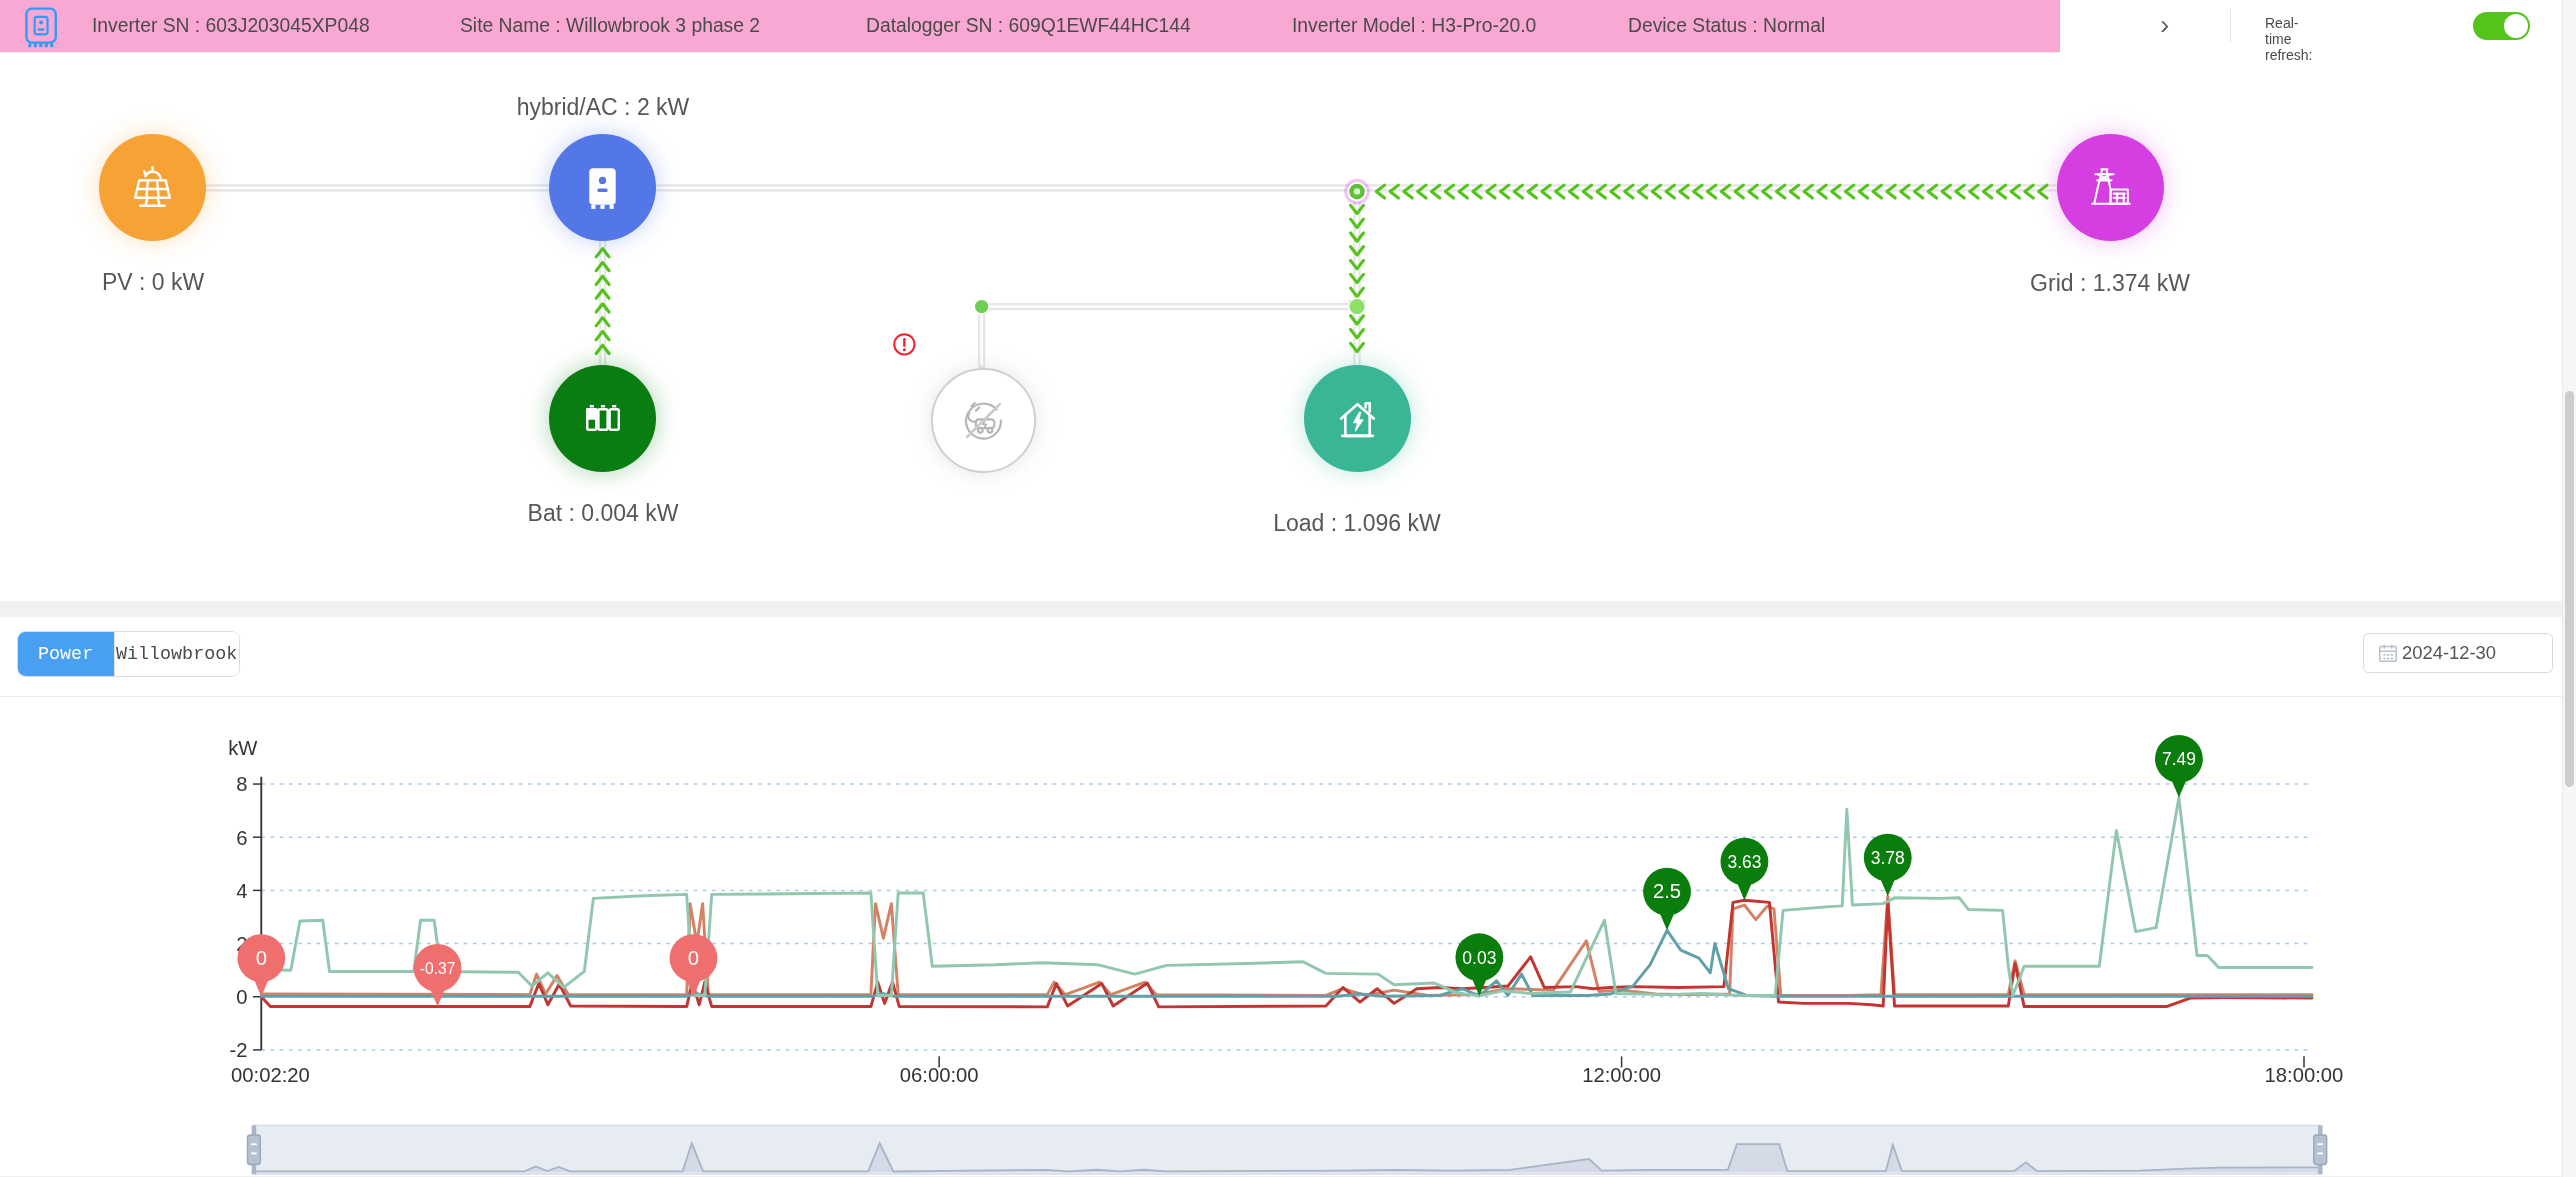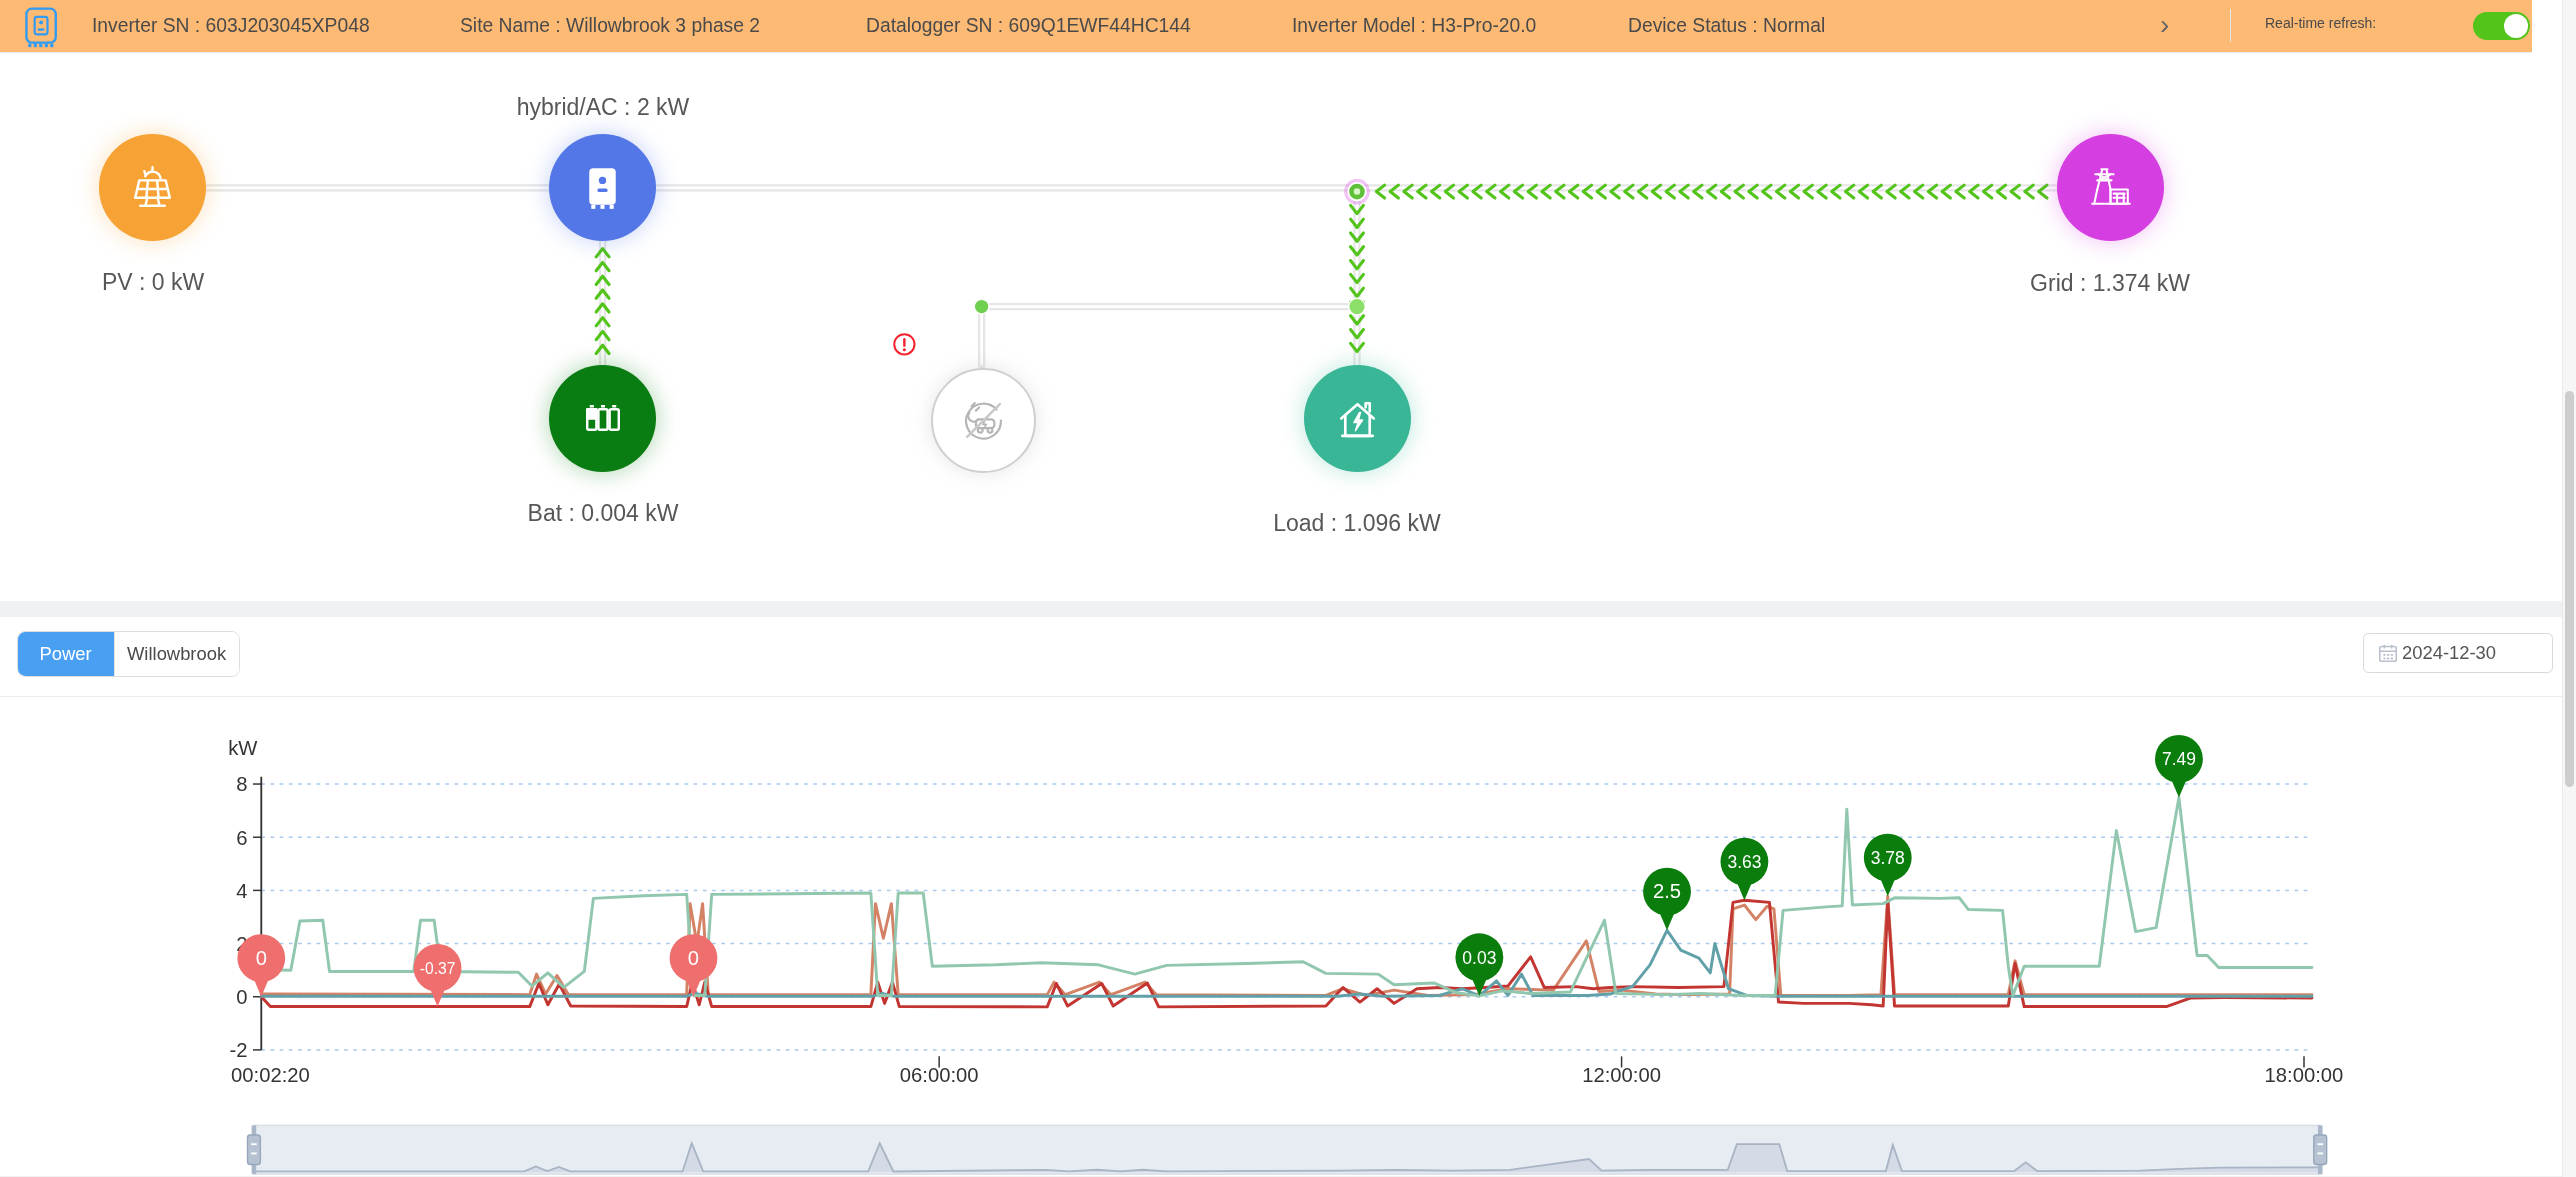--- a/index.html
+++ b/index.html
@@ -1,19 +1,19 @@
 <!DOCTYPE html>
 <html style="font-size:14.7px"><head>
 <meta charset="utf-8">
 <style>
   html,body{margin:0;padding:0;}
   body{width:2576px;height:1178px;position:relative;background:#fff;overflow:hidden;
        font-family:"Liberation Sans","DejaVu Sans",sans-serif;color:#4a4a4a;}
   
-  .header{position:absolute;left:0;top:0;width:2532px;height:52px;background:#fdba74;
+  .header{position:absolute;left:0;top:0;width:2060px;height:52px;background:#f9a8d4;
           border-bottom:0.9px solid #ededed;z-index:10;}
   .hitem{position:absolute;top:14.7px;font-size:19.3px;color:#4a4a4a;white-space:nowrap;}
   .logo{position:absolute;left:20px;top:4.6px;}
   .chev{position:absolute;left:2160px;top:9.2px;font-size:28px;color:#666;cursor:pointer;}
   .vdiv{position:absolute;left:2230px;top:9.2px;width:0.9px;height:33px;background:#e6e6e6;}
   .rlabel{position:absolute;left:2265px;top:14.7px;font-size:14px;color:#4a4a4a;}
   .toggle{position:absolute;left:2473px;top:12px;width:57px;height:28px;border-radius:14px;
           background:#52c41a;cursor:pointer;}
   .knob{position:absolute;right:1.8px;top:1.8px;width:24px;height:24px;border-radius:50%;background:#fff;}
   
@@ -21,21 +21,21 @@
         display:flex;align-items:center;justify-content:center;}
   .nlabel{position:absolute;transform:translateX(-50%);font-size:23px;color:#575757;
           white-space:nowrap;z-index:3;}
   .node-ev{background:#fff;border:2.8px solid #cfcfcf;width:101px;height:101px;
            box-shadow:0 0 20px rgba(180,180,180,.35);}
   
   .band{position:absolute;left:0;top:601px;width:2576px;height:15.6px;background:#f0f1f2;z-index:2;}
   .tabwrap{position:absolute;left:16.6px;top:631px;height:44px;display:flex;z-index:4;
            border:0.9px solid #ddd;border-radius:8.3px;overflow:hidden;background:#fff;}
   .tab{height:44px;display:flex;align-items:center;justify-content:center;font-size:18.4px;
-       cursor:pointer;box-sizing:border-box;}
+       cursor:pointer;box-sizing:border-box;font-family:Liberation Mono, monospace;}
   .tab-power{width:96px;color:#fff;background:#49a0f3;}
   .tab-stats{width:125px;color:#4a4a4a;background:#fff;border-left:0.9px solid #e2e2e2;}
   .tabline{position:absolute;left:0;top:696px;width:2576px;height:0.9px;background:#ececec;z-index:2;}
   .datebox{position:absolute;left:2363px;top:633px;width:190px;height:40px;border:0.9px solid #d9d9d9;
            border-radius:5.5px;display:flex;align-items:center;gap:3px;padding-left:13px;
            box-sizing:border-box;background:#fff;z-index:4;cursor:pointer;}
   .datetext{font-size:18.4px;color:#555;}
   
   #gfx{position:absolute;left:0;top:0;z-index:1;}
   .sb-track{position:absolute;right:0;top:0;width:13px;height:1178px;background:#f6f6f6;

